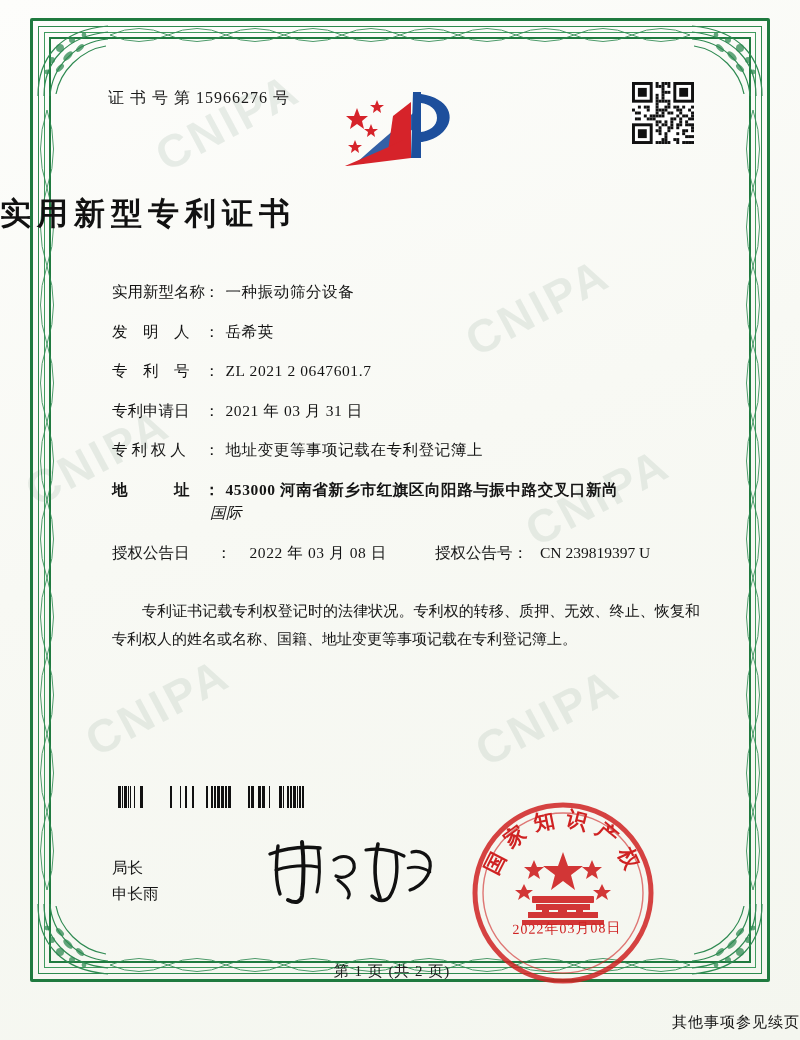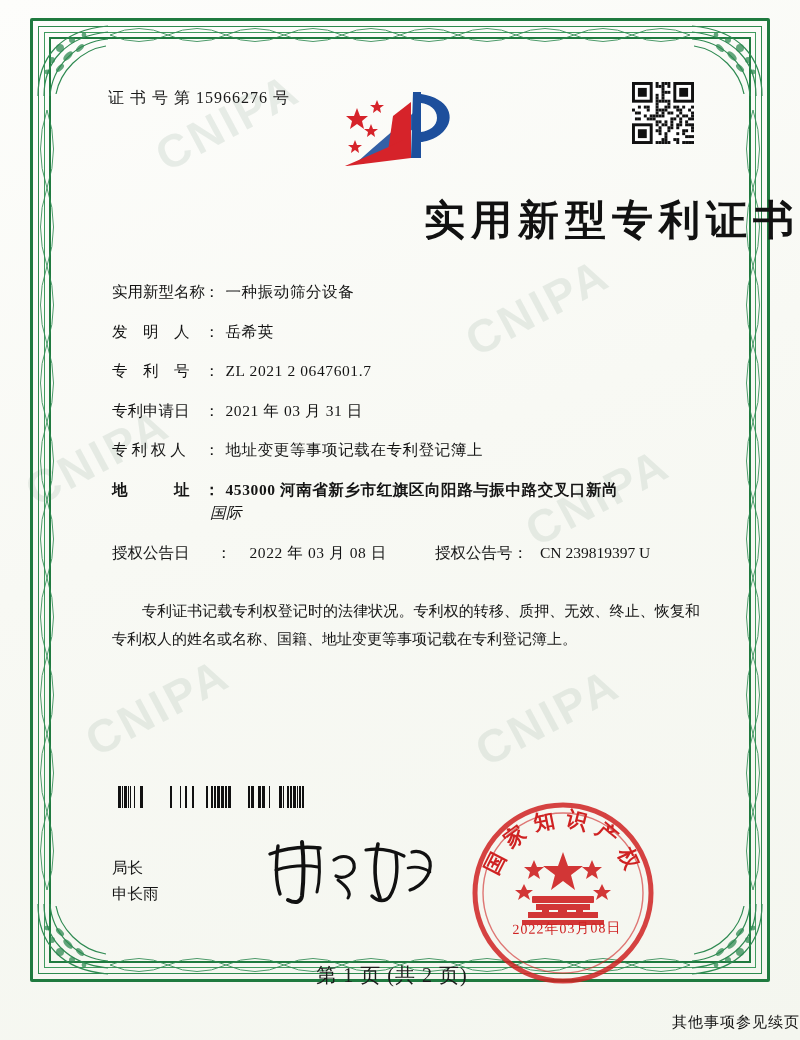--- a/index.html
+++ b/index.html
@@ -125,22 +125,22 @@
     top: 88px;
     transform: translateX(-50%);
     width: 150px;
     height: 88px;
   }
 
   .title {
     position: absolute;
     left: 0; right: 0;
     top: 193px;
-    text-align: right;
-    font-size: 41px;
+    text-align: left;
+    font-size: 31px;
     font-weight: bold;
     letter-spacing: 6px;
     color: #111;
     font-family: "Liberation Serif", "DejaVu Serif", serif;
   }
 
   .fields {
     position: absolute;
     left: 112px;
     right: 100px;
@@ -230,21 +230,21 @@
     letter-spacing: 1px;
     transform: rotate(-1deg);
     font-family: "Liberation Serif", serif;
   }
 
   .page-no {
     position: absolute;
     left: 0; right: 16px;
     top: 962px;
     text-align: center;
-    font-size: 20px;
+    font-size: 15px;
     color: #1a1a1a;
     letter-spacing: 1px;
   }
 
   .footer-note {
     position: absolute;
     left: 0; right: 0;
     bottom: 8px;
     text-align: right;
     font-size: 15px;

